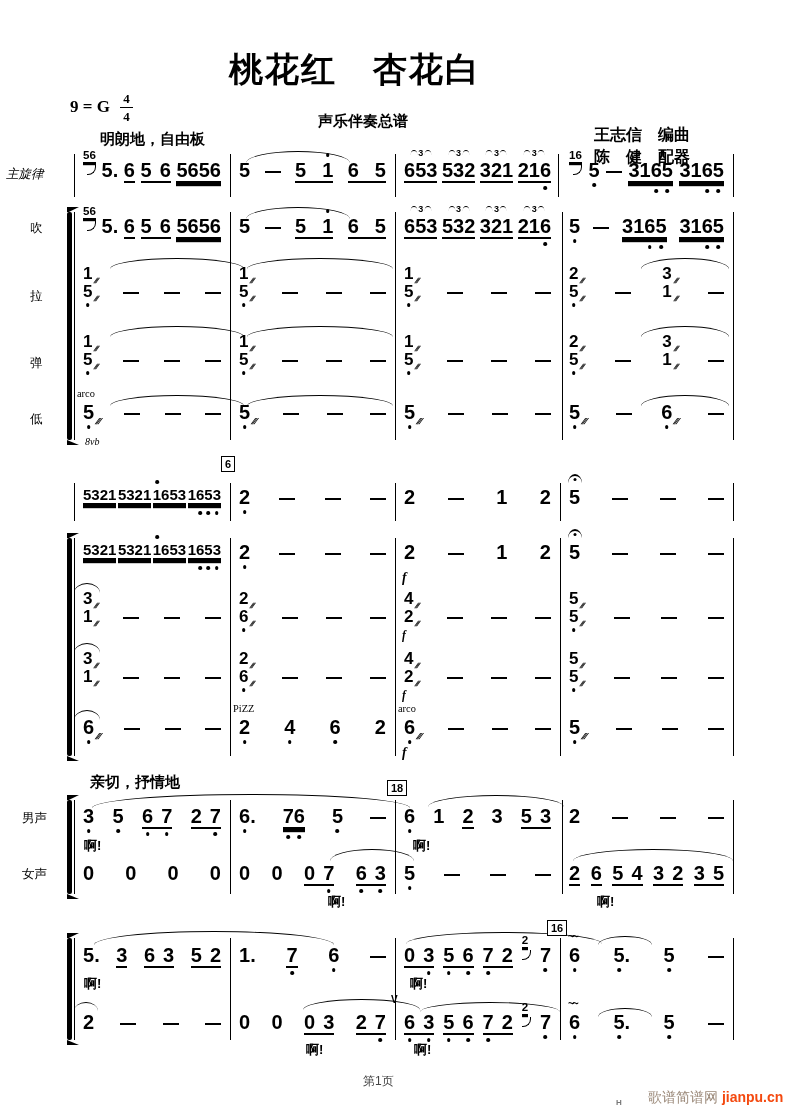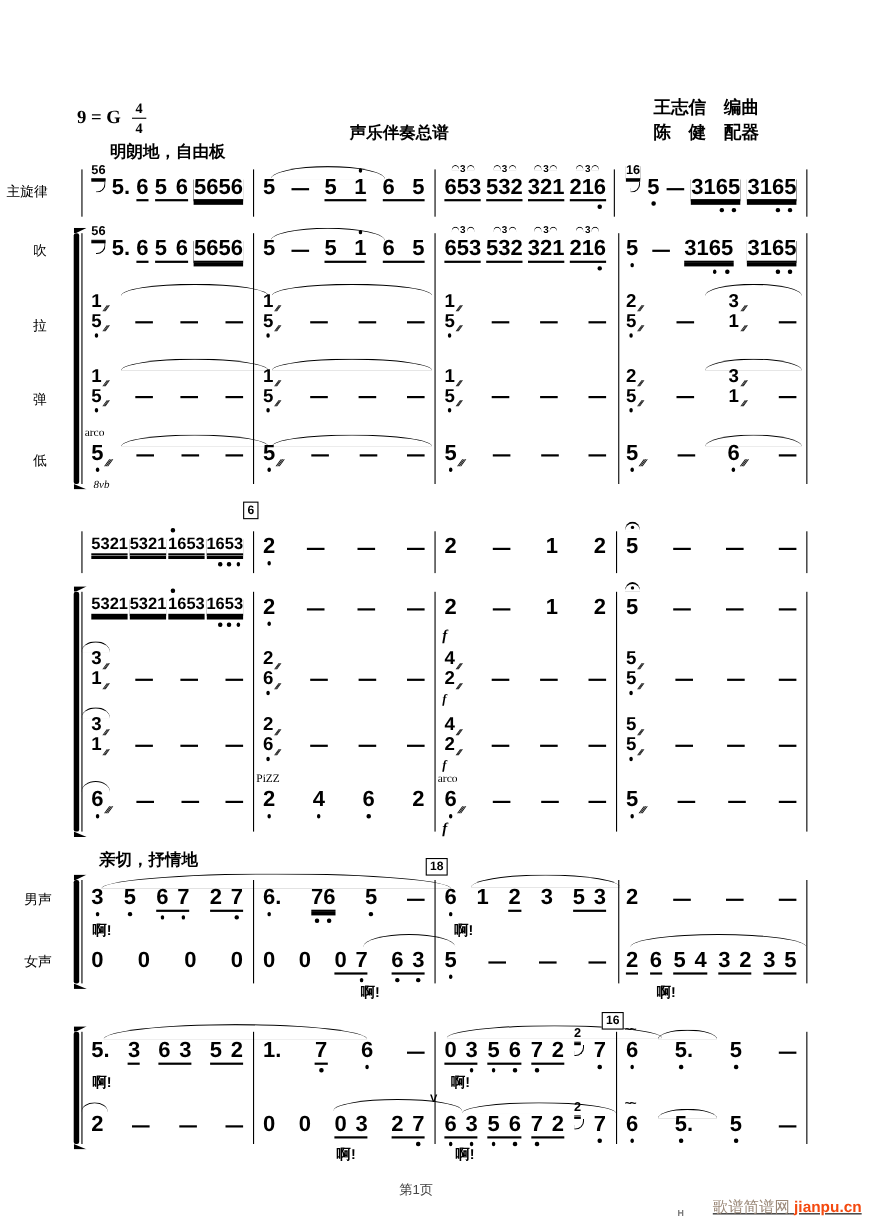--- a/index.html
+++ b/index.html
@@ -4,21 +4,21 @@
 <style>
   html,body{margin:0;padding:0;background:#fff;}
   body{width:790px;height:1119px;position:relative;overflow:hidden;
        font-family:"Liberation Sans","DejaVu Sans",sans-serif;color:#000;}
   #page{position:absolute;inset:0;background:#fff;}
   .t{position:absolute;white-space:nowrap;line-height:1.15;}
   .title{font-family:"Liberation Serif","DejaVu Serif",serif;font-weight:bold;
          font-size:34px;letter-spacing:2px;text-align:center;}
   .subtitle{font-size:15px;font-weight:bold;}
   .credits{font-family:"Liberation Serif","DejaVu Serif",serif;font-weight:600;
-           font-size:16px;line-height:22px;}
+           font-size:16px;line-height:22px;margin-top:36px;}
   .keysig{font-family:"Liberation Serif","DejaVu Serif",serif;font-weight:bold;
           font-size:17px;display:flex;align-items:center;gap:10px;}
   .meter{display:inline-flex;flex-direction:column;align-items:center;
          font-size:13px;font-weight:bold;line-height:1;}
   .mbar{width:13px;height:1.5px;background:#000;margin:1.5px 0;}
   .tempo{font-size:15px;font-weight:bold;}
   .plabel{font-size:12.5px;}
   .lyric{font-size:13px;font-weight:bold;}
   .oct{font-size:10px;font-style:italic;font-family:"Liberation Serif","DejaVu Serif",serif;}
   .hmark{font-size:8px;color:#777;font-weight:bold;}
@@ -74,20 +74,21 @@
         clip-path:polygon(0 0,100% 100%,0 100%,0 0);}
   .arc{position:absolute;border-top:1.4px solid #000;
         border-radius:50% 50% 0 0/100% 100% 0 0;}
   .mark{position:absolute;border:1.2px solid #000;background:#fff;font-size:11px;font-weight:bold;
         padding:0 3px;line-height:14px;}
 </style>
 </head>
 <body>
 
 <div id="page">
+  <div class="t title" style="left:180px;top:50px;width:350px;">桃花红　杏花白</div>
 
   <div class="t keysig" style="left:70px;top:92px;">
     <span>9 = G</span>
     <span class="meter">
       <span>4</span>
       <span class="mbar"></span>
       <span>4</span>
     </span>
   </div>
 
@@ -1270,38 +1271,38 @@
       <div class="arc" style="left: 598px; top: 936px; width: 54px; height: 8px;"></div>
       <div class="arc" style="left: 74px; top: 1002px; width: 24px; height: 8px;"></div>
       <div class="arc" style="left: 303px; top: 999px; width: 117px; height: 10px;"></div>
       <div class="arc" style="left: 420px; top: 1002px; width: 140px; height: 9px;"></div>
       <div class="arc" style="left: 598px; top: 1008px; width: 54px; height: 8px;"></div>
       <div class="mark" style="left: 221px; top: 456px;">6</div>
       <div class="mark" style="left: 387px; top: 780px;">18</div>
       <div class="mark" style="left: 547px; top: 920px;">16</div>
       <div class="t tempo" style="left: 100px; top: 130px;">明朗地，自由板</div>
       <div class="t tempo" style="left: 90px; top: 773px;">亲切，抒情地</div>
-      <div class="t plabel" style="left: 6px; top: 167px;">主旋律</div>
+      <div class="t plabel" style="left: 6px; top: 167px; font-style: italic;">主旋律</div>
       <div class="t plabel" style="left: 30px; top: 221px;">吹</div>
       <div class="t plabel" style="left: 30px; top: 289px;">拉</div>
       <div class="t plabel" style="left: 30px; top: 356px;">弹</div>
       <div class="t plabel" style="left: 30px; top: 412px;">低</div>
       <div class="t plabel" style="left: 22px; top: 811px;">男声</div>
       <div class="t plabel" style="left: 22px; top: 867px;">女声</div>
       <div class="t lyric" style="left: 84px; top: 839px;">啊!</div>
       <div class="t lyric" style="left: 413px; top: 839px;">啊!</div>
       <div class="t lyric" style="left: 328px; top: 895px;">啊!</div>
       <div class="t lyric" style="left: 597px; top: 895px;">啊!</div>
       <div class="t lyric" style="left: 84px; top: 977px;">啊!</div>
       <div class="t lyric" style="left: 410px; top: 977px;">啊!</div>
       <div class="t lyric" style="left: 306px; top: 1043px;">啊!</div>
       <div class="t lyric" style="left: 414px; top: 1043px;">啊!</div>
       <div class="t oct" style="left: 85px; top: 436px;">8vb</div>
       <div class="t hmark" style="left: 616px; top: 1098px;">H</div>
     </div>
 
   <div class="t pagenum" style="left:363px;top:1075px;">第1页</div>
 
-  <div class="t wm" style="left:648px;top:1089px;text-decoration:underline;">
+  <div class="t wm" style="left:648px;top:1089px;">
     <span class="site" style="color: rgb(154, 136, 120);">歌谱简谱网</span>
     <span class="url" style="color: rgb(244, 73, 15);">jianpu.cn</span>
   </div>
 </div>
 
 </body></html>

